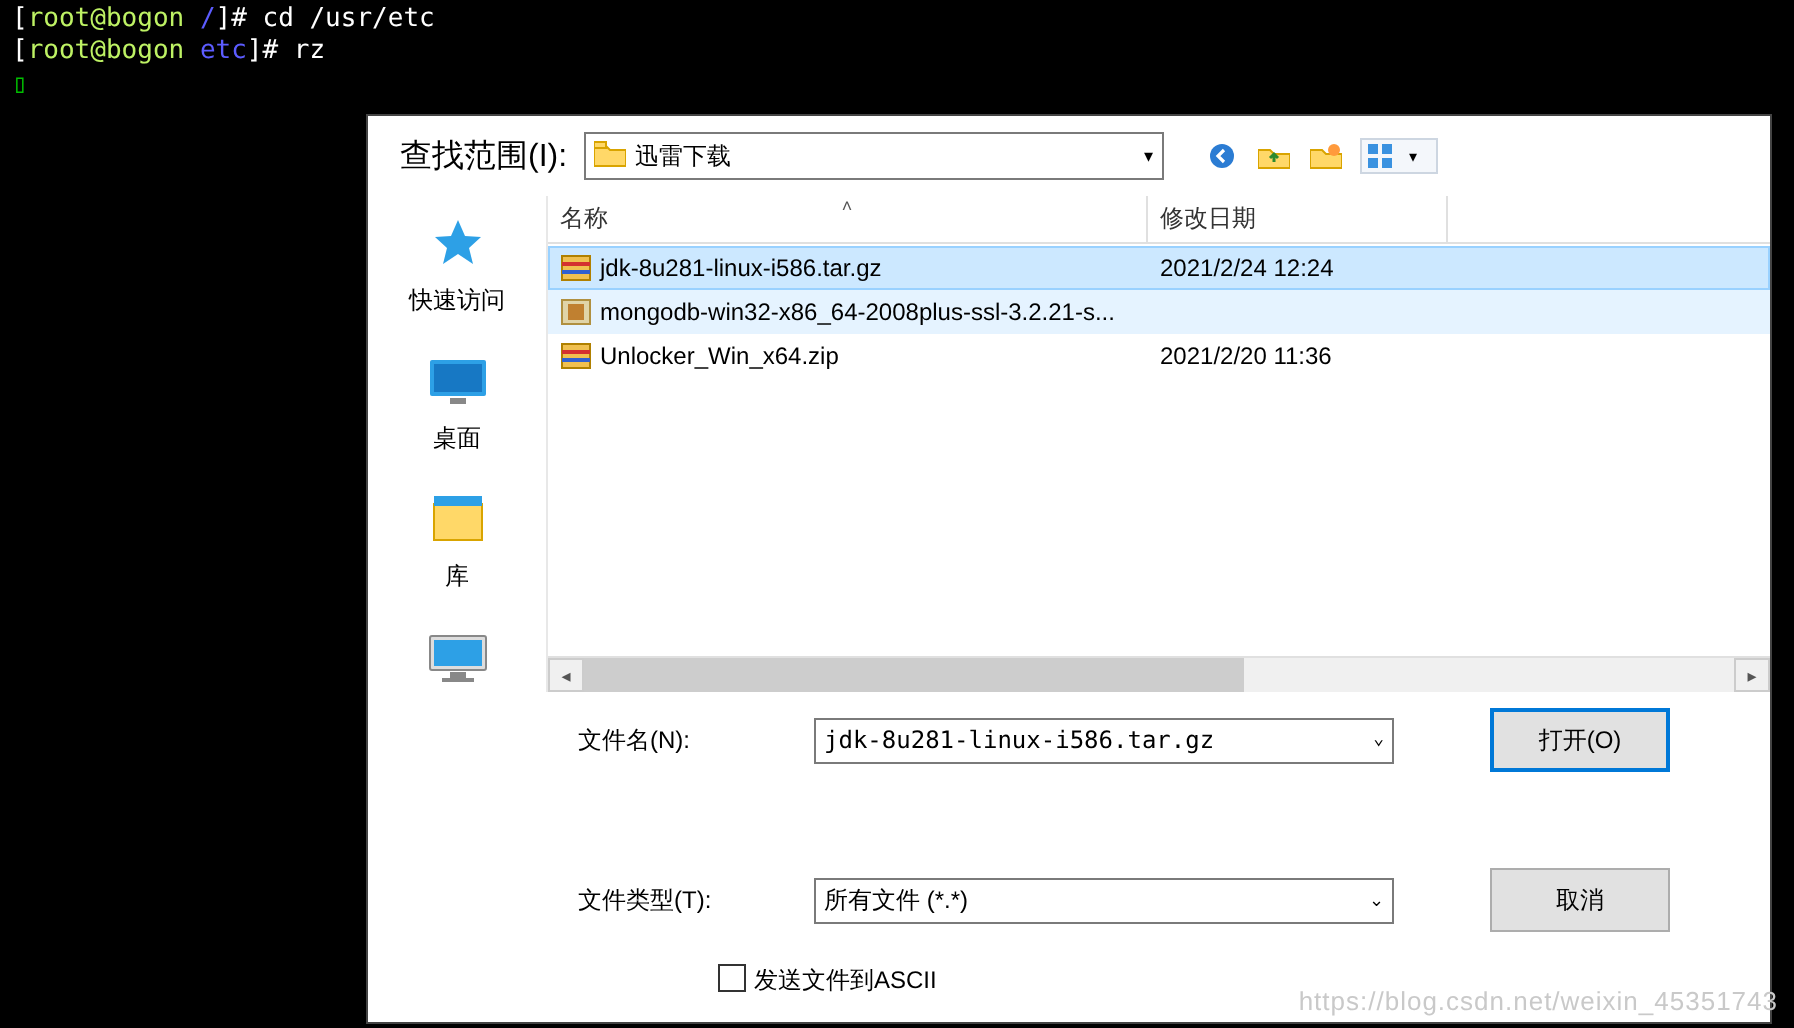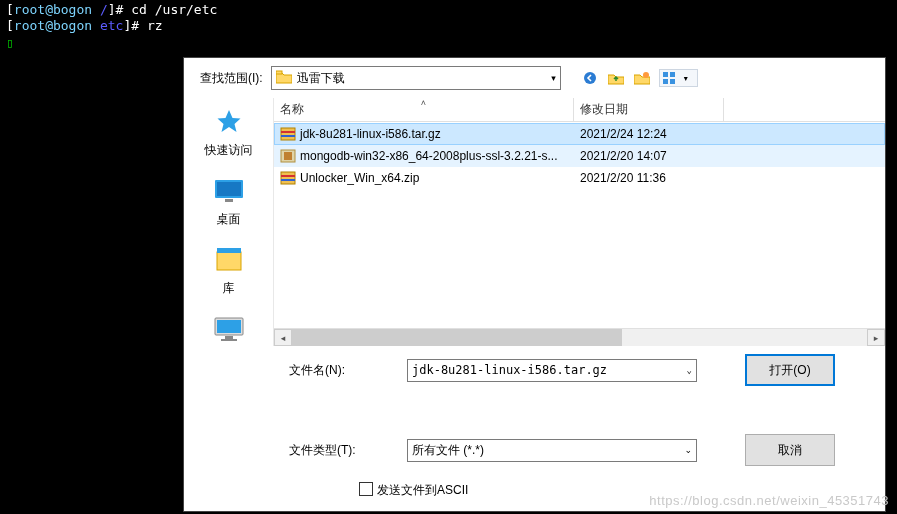--- a/index.html
+++ b/index.html
@@ -15,21 +15,21 @@
       overflow: hidden;
     }
     
     .terminal {
       font-family: "Consolas", monospace;
       font-size: 13px;
       padding: 2px 6px;
       line-height: 1.25;
       color: #fff;
     }
-    .terminal .red { color: #7dd3fc; }
+    .terminal .red { color: #bef264; }
     .terminal .blue { color: #5c5cff; }
     .terminal .green { color: #00c000; }
     
     .dialog {
       position: absolute;
       left: 183px;
       top: 57px;
       width: 703px;
       height: 455px;
       background: #fff;
@@ -53,21 +53,21 @@
     .title-text { font-size: 13px; flex: 1; }
     .close-btn {
       width: 40px; height: 30px; display:flex; align-items:center; justify-content:center;
       font-size: 16px; color:#333;
     }
     
     .lookin-row {
       display:flex; align-items:center; gap:8px;
       padding: 8px 12px 8px 16px;
     }
-    .lookin-label { font-size:12px; white-space: nowrap; }
+    .lookin-label { font-size:16px; white-space: nowrap; }
     .lookin-select {
       flex:1; max-width: 290px; height:24px;
       border:1px solid #7a7a7a; display:flex; align-items:center; padding:0 4px;
       background:#fff;
     }
     .lookin-select .folder-icon { margin-right:5px; }
     .lookin-select .dd-arrow { margin-left:auto; font-size:9px; color:#000; }
     .toolbar-icons { display:flex; gap:8px; margin-left:12px; align-items:center; }
     .toolbar-icons span { width:18px; height:18px; display:inline-flex; align-items:center; justify-content:center; border:1px solid transparent; }
     
@@ -268,21 +268,20 @@
         <div class="file-row hover">
           <div class="cell-name">
             <span class="file-icon">
                 <svg width="16" height="14" viewBox="0 0 16 14">
                   <rect x="1" y="1" width="14" height="12" fill="#e0d4a8" stroke="#b09040"></rect>
                   <rect x="4" y="3" width="8" height="8" fill="#c08030"></rect>
                 </svg>
               </span>
             <span>mongodb-win32-x86_64-2008plus-ssl-3.2.21-s...</span>
           </div>
-          <div class="cell-date">2021/2/20 14:07</div>
         </div>
         <div class="file-row">
           <div class="cell-name">
             <span class="file-icon">
                 <svg width="16" height="14" viewBox="0 0 16 14">
                   <rect x="1" y="1" width="14" height="12" fill="#f0c050" stroke="#b08000"></rect>
                   <rect x="1" y="4" width="14" height="2" fill="#d43030"></rect>
                   <rect x="1" y="8" width="14" height="2" fill="#3060d0"></rect>
                 </svg>
               </span>

